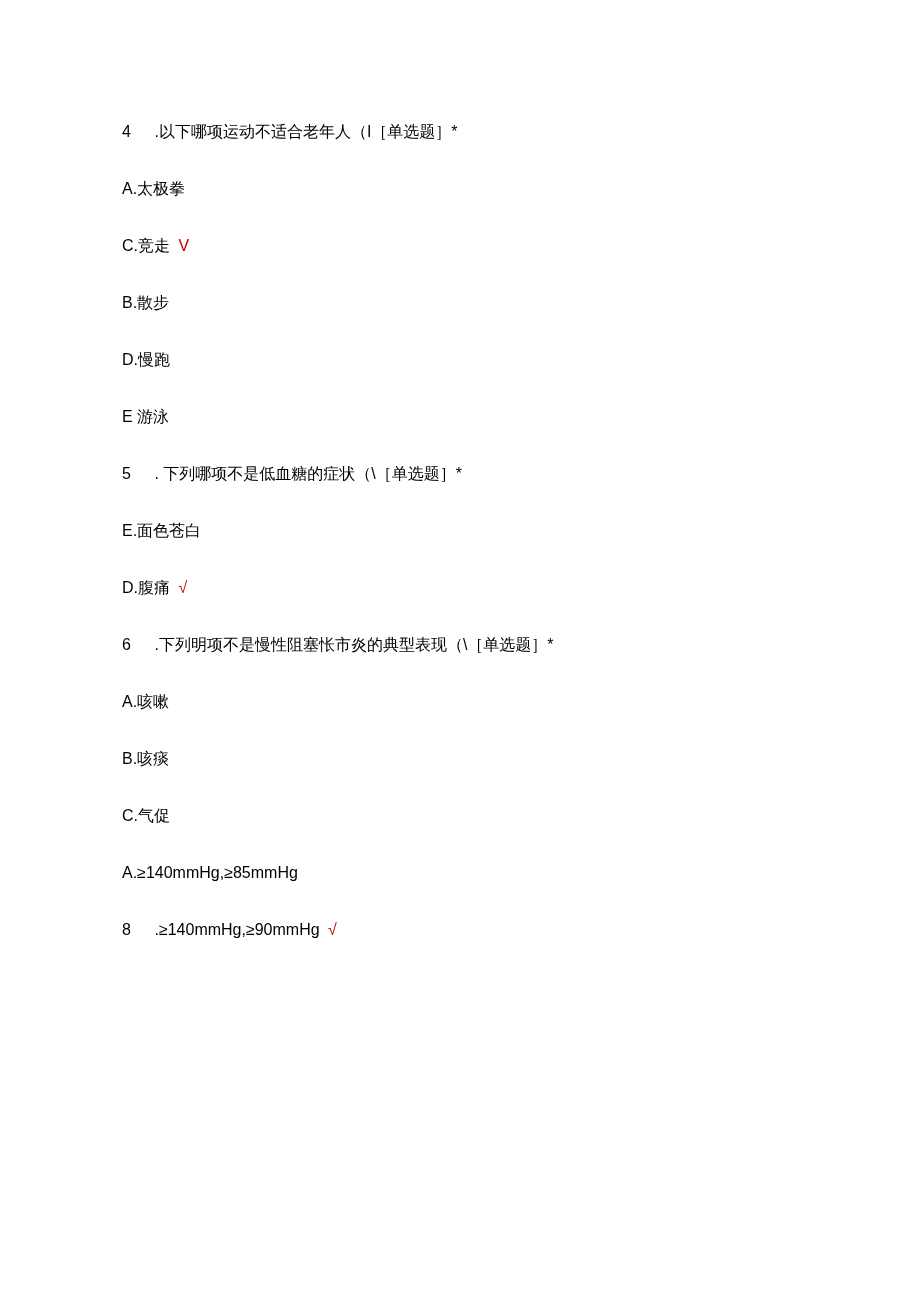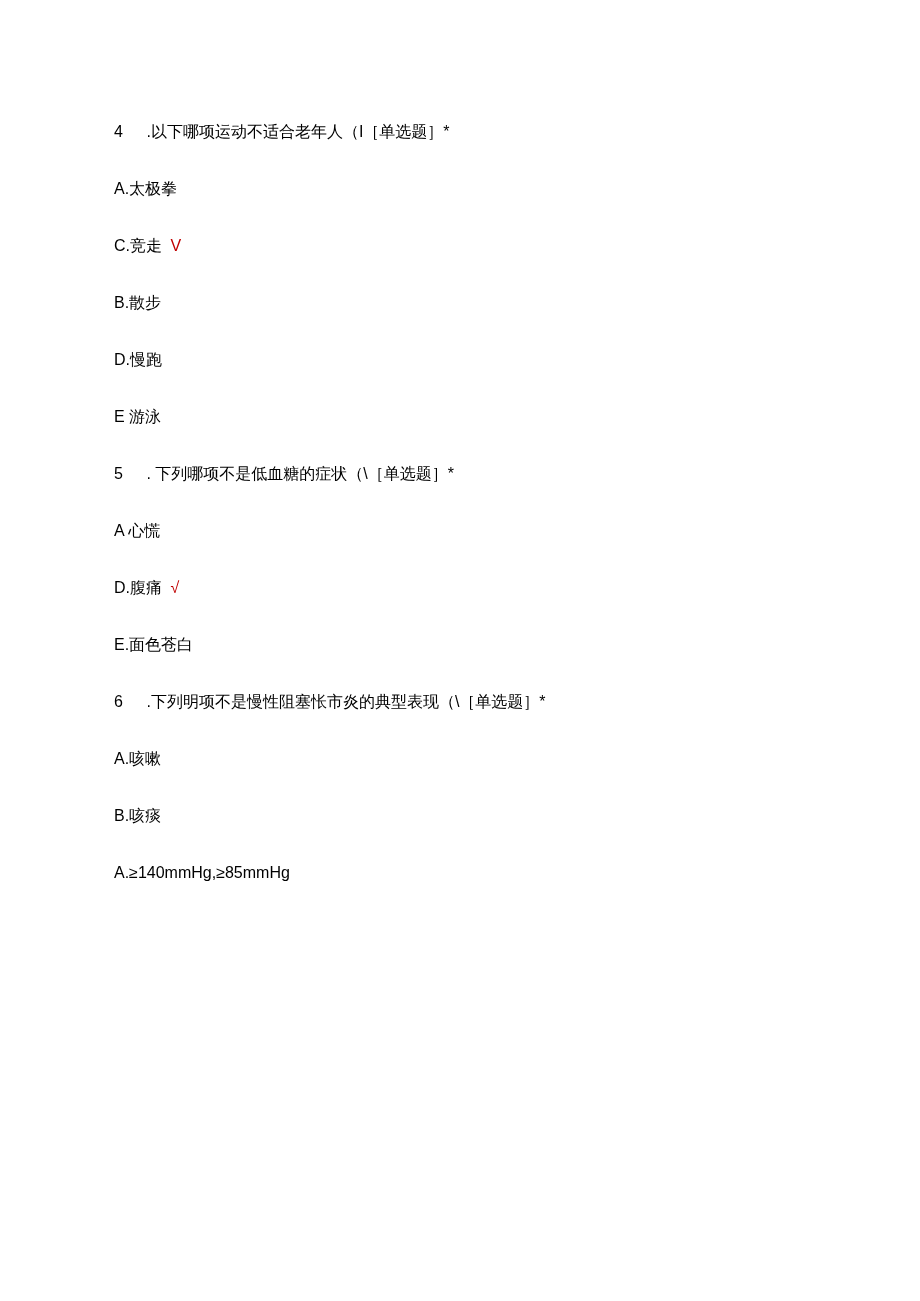--- a/index.html
+++ b/index.html
@@ -9,21 +9,21 @@
     font-family: "Microsoft YaHei", "SimSun", Arial, sans-serif;
     font-size: 16px;
     color: #000000;
     width: 920px;
   }
   .page {
     padding: 120px 110px 80px 110px;
     box-sizing: border-box;
   }
   .line {
-    margin: 0 0 33px 4px;
+    margin: 0 0 33px 12px;
     line-height: 1.5;
   }
   .qnum {
     display: inline-block;
     min-width: 28px;
   }
   .correct-mark {
     color: #c00000;
     margin-left: 4px;
   }
@@ -56,44 +56,49 @@
   <p class="line">
     <span>E 游泳</span>
     <span class="correct-mark"></span>
   </p>
 
   <p class="line">
     <span class="qnum">5</span>
     <span>  . 下列哪项不是低血糖的症状（\［单选题］*</span>
   </p>
   <p class="line">
-    <span>A 心慌</span>
+    <span>E.面色苍白</span>
     <span class="correct-mark"></span>
   </p>
   <p class="line">
     <span>D.腹痛</span>
     <span class="correct-mark"> √</span>
-  </p>
-  <p class="line">
-    <span>E.面色苍白</span>
-    <span class="correct-mark"></span>
   </p>
 
   <p class="line">
     <span class="qnum">6</span>
     <span>  .下列明项不是慢性阻塞怅市炎的典型表现（\［单选题］*</span>
   </p>
   <p class="line">
     <span>A.咳嗽</span>
     <span class="correct-mark"></span>
   </p>
   <p class="line">
     <span>B.咳痰</span>
     <span class="correct-mark"></span>
   </p>
+  <p class="line">
+    <span>C.气促</span>
+    <span class="correct-mark"></span>
+  </p>
 
   <p class="line">
     <span>A.≥140mmHg,≥85mmHg</span>
     <span class="correct-mark"></span>
   </p>
 
+  <p class="line">
+    <span class="qnum">8</span>
+    <span>  .≥140mmHg,≥90mmHg</span>
+    <span class="correct-mark">√</span>
+  </p>
 
 </div>
 
 </body></html>

